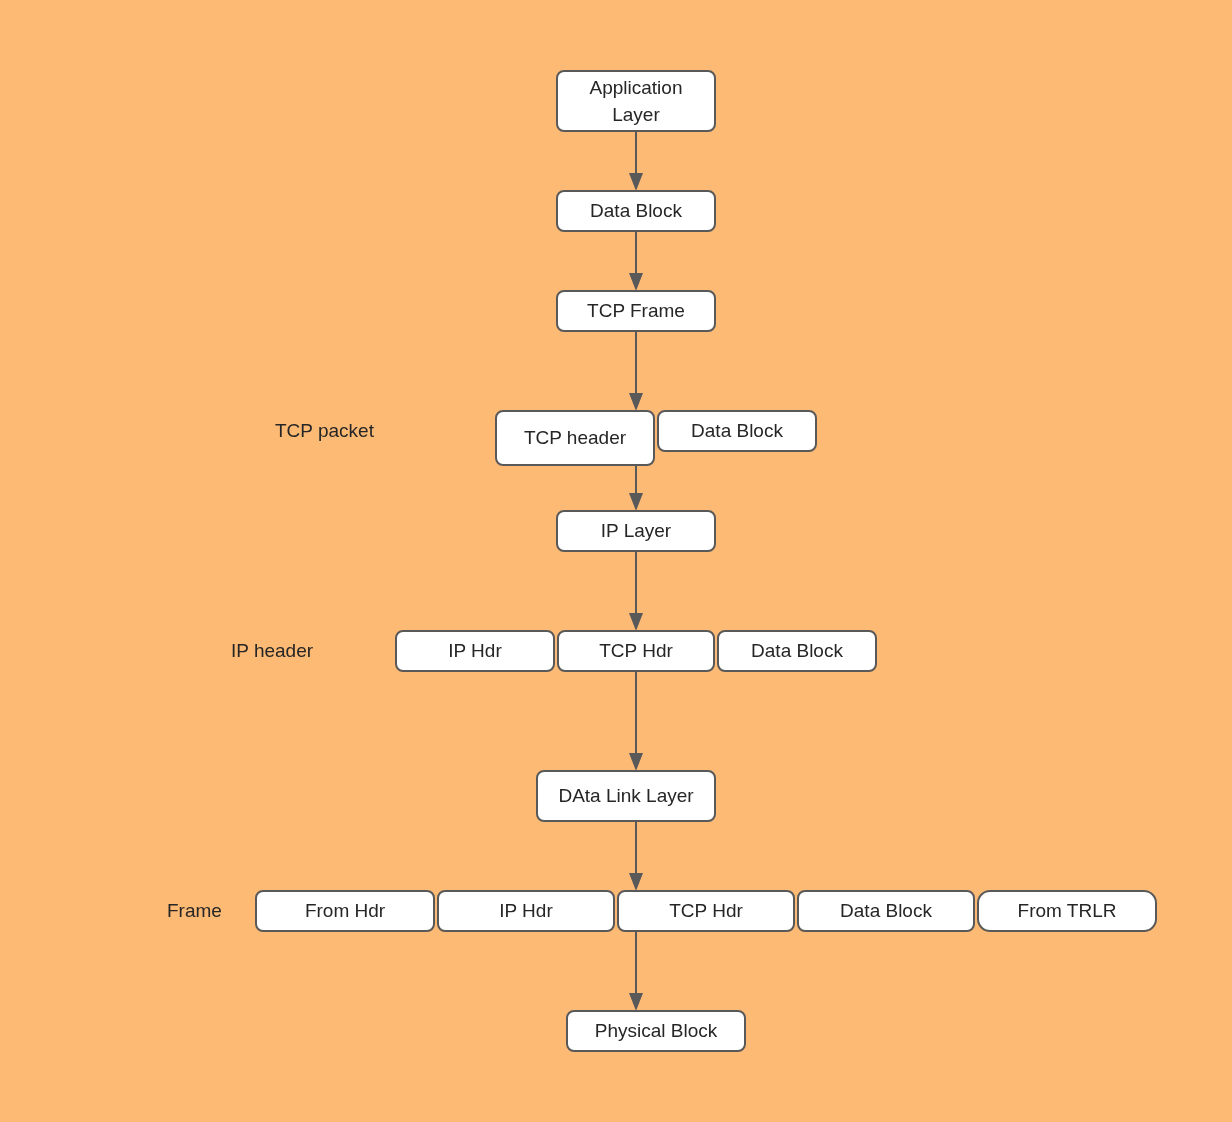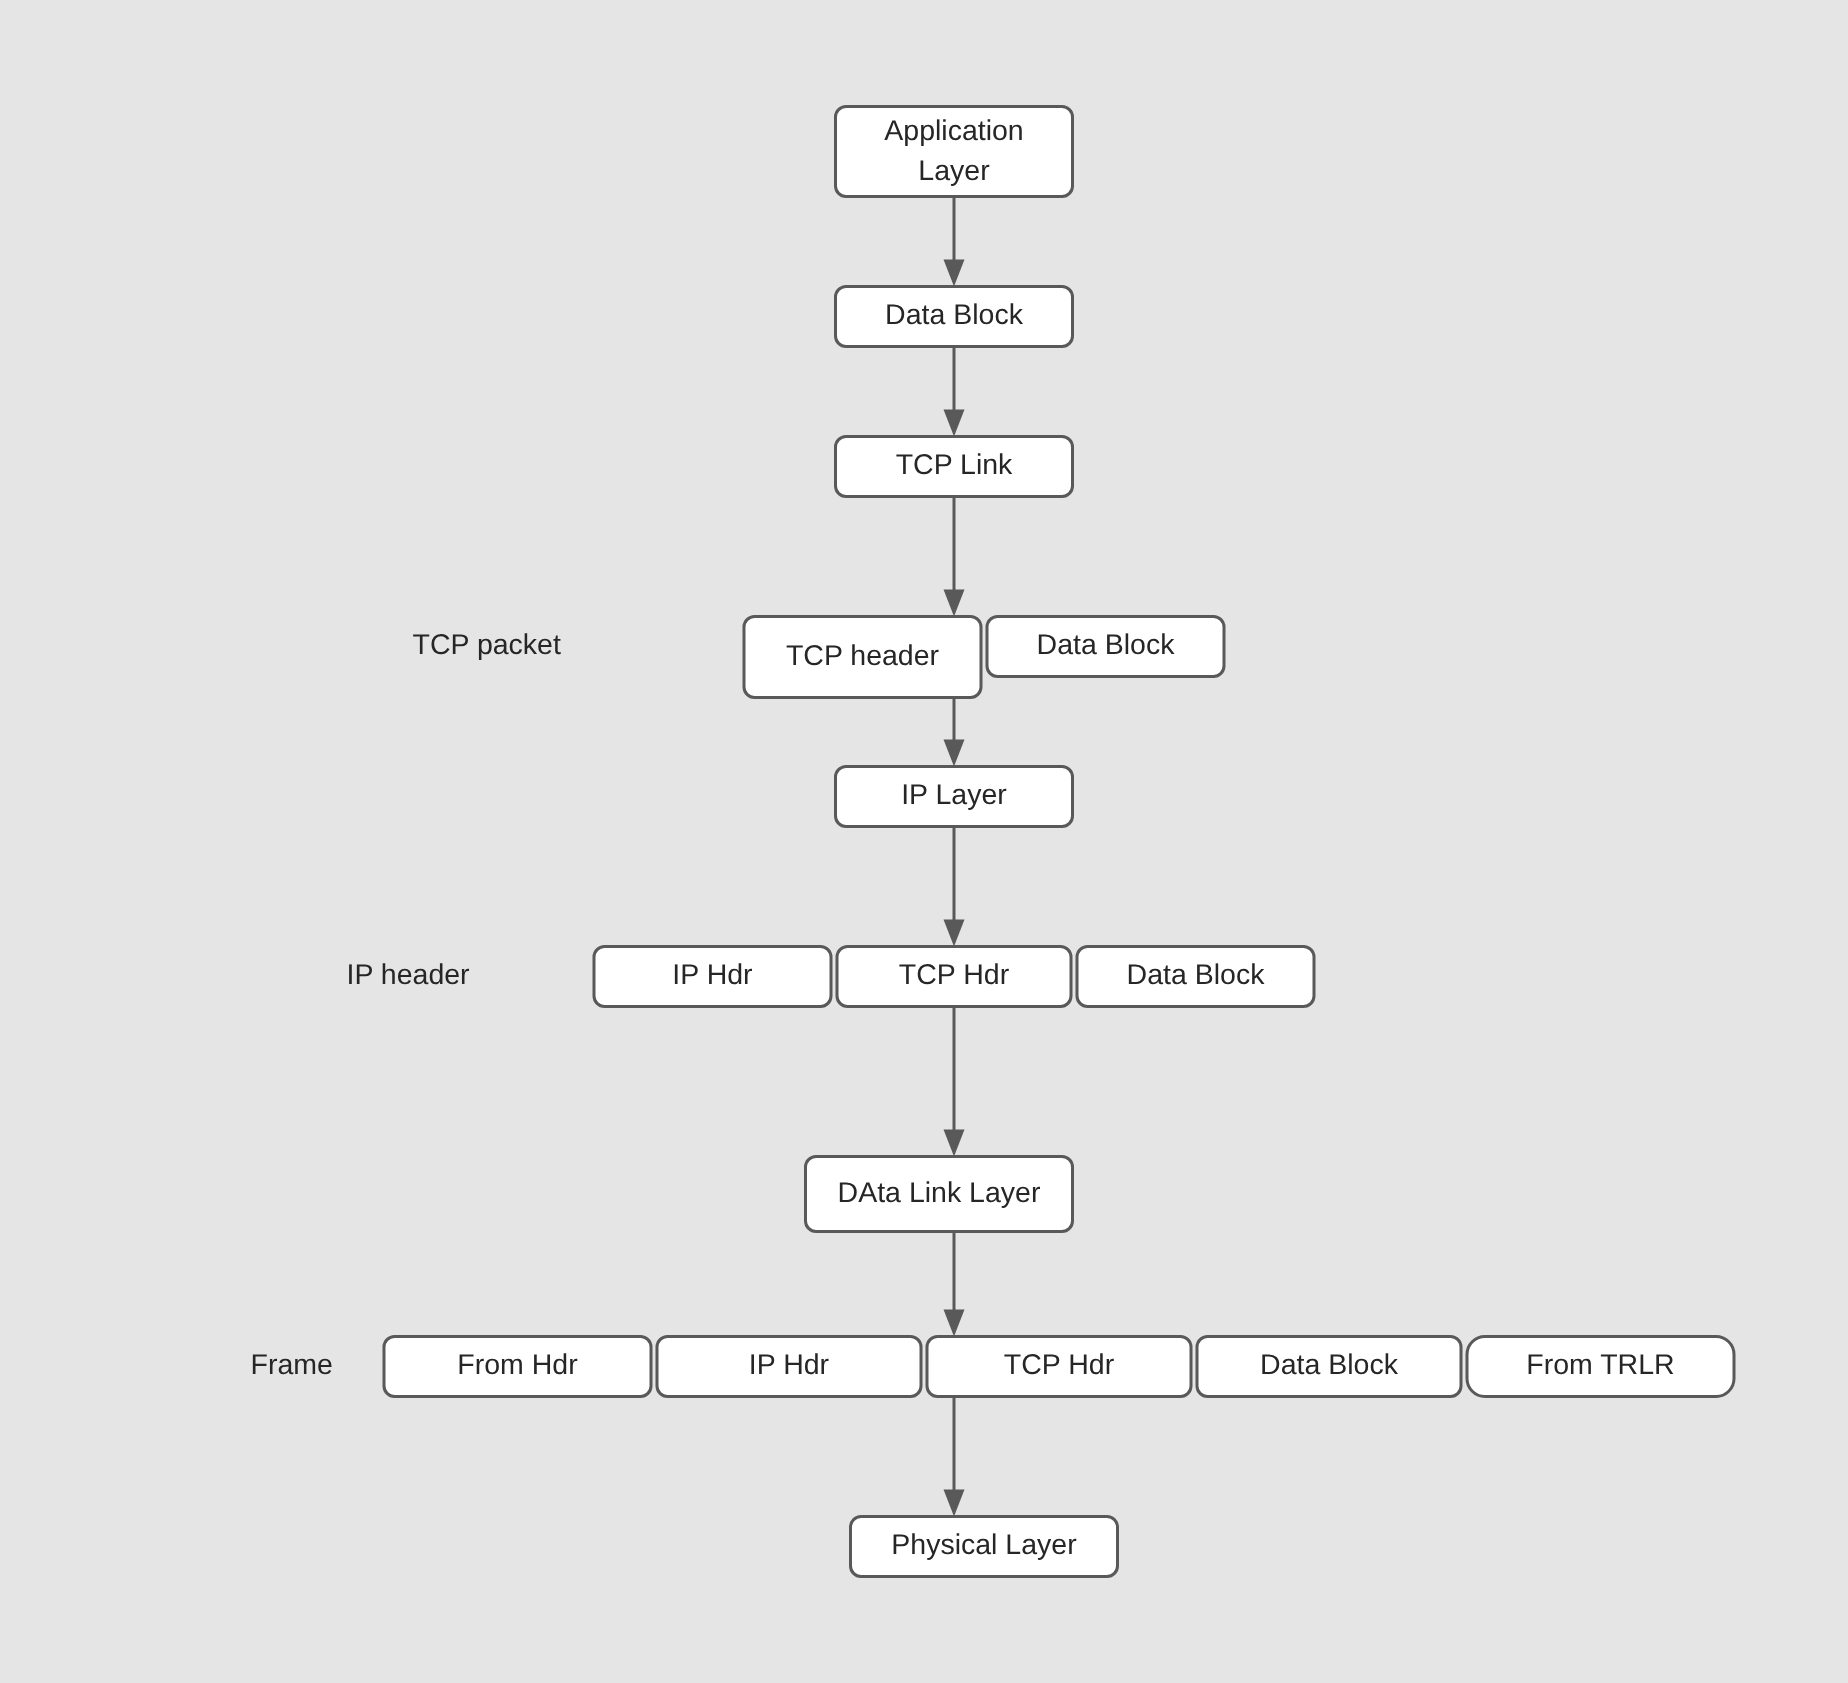--- a/index.html
+++ b/index.html
@@ -4,21 +4,21 @@
 <style>
   html, body {
     margin: 0;
     padding: 0;
     background: #ffffff;
   }
   #canvas {
     position: relative;
     width: 1232px;
     height: 1122px;
-    background: #e5e5e5;
+    background: #fdba74;
     font-family: "Liberation Sans", sans-serif;
     overflow: hidden;
   }
   .node {
     position: absolute;
     box-sizing: border-box;
     background: #ffffff;
     border: 2px solid #595959;
     border-radius: 8px;
     color: #262626;
@@ -92,24 +92,24 @@
       </g>
       <g>
         <line class="arrow-line" x1="636" y1="932" x2="636" y2="997"></line>
         <polygon class="arrow-head" points="629,993 643,993 636,1011"></polygon>
       </g>
     </svg>
   <div id="node-layer">
       <div class="node two-line" style="left: 556px; top: 70px; width: 160px; height: 62px;">Application
 Layer</div>
       <div class="node" style="left: 556px; top: 190px; width: 160px; height: 42px;">Data Block</div>
-      <div class="node" style="left: 556px; top: 290px; width: 160px; height: 42px;">TCP Link</div>
+      <div class="node" style="left: 556px; top: 290px; width: 160px; height: 42px;">TCP Frame</div>
       <div class="node" style="left: 556px; top: 510px; width: 160px; height: 42px;">IP Layer</div>
       <div class="node" style="left: 536px; top: 770px; width: 180px; height: 52px;">DAta Link Layer</div>
-      <div class="node" style="left: 566px; top: 1010px; width: 180px; height: 42px;">Physical Layer</div>
+      <div class="node" style="left: 566px; top: 1010px; width: 180px; height: 42px;">Physical Block</div>
       <div class="side-label" style="left: 275px; top: 419px;">TCP packet</div>
       <div class="node" style="left: 495px; top: 410px; width: 160px; height: 56px;">TCP header</div>
       <div class="node" style="left: 657px; top: 410px; width: 160px; height: 42px;">Data Block</div>
       <div class="side-label" style="left: 231px; top: 639px;">IP header</div>
       <div class="node" style="left: 395px; top: 630px; width: 160px; height: 42px;">IP Hdr</div>
       <div class="node" style="left: 557px; top: 630px; width: 158px; height: 42px;">TCP Hdr</div>
       <div class="node" style="left: 717px; top: 630px; width: 160px; height: 42px;">Data Block</div>
       <div class="side-label" style="left: 167px; top: 899px;">Frame</div>
       <div class="node" style="left: 255px; top: 890px; width: 180px; height: 42px;">From Hdr</div>
       <div class="node" style="left: 437px; top: 890px; width: 178px; height: 42px;">IP Hdr</div>

